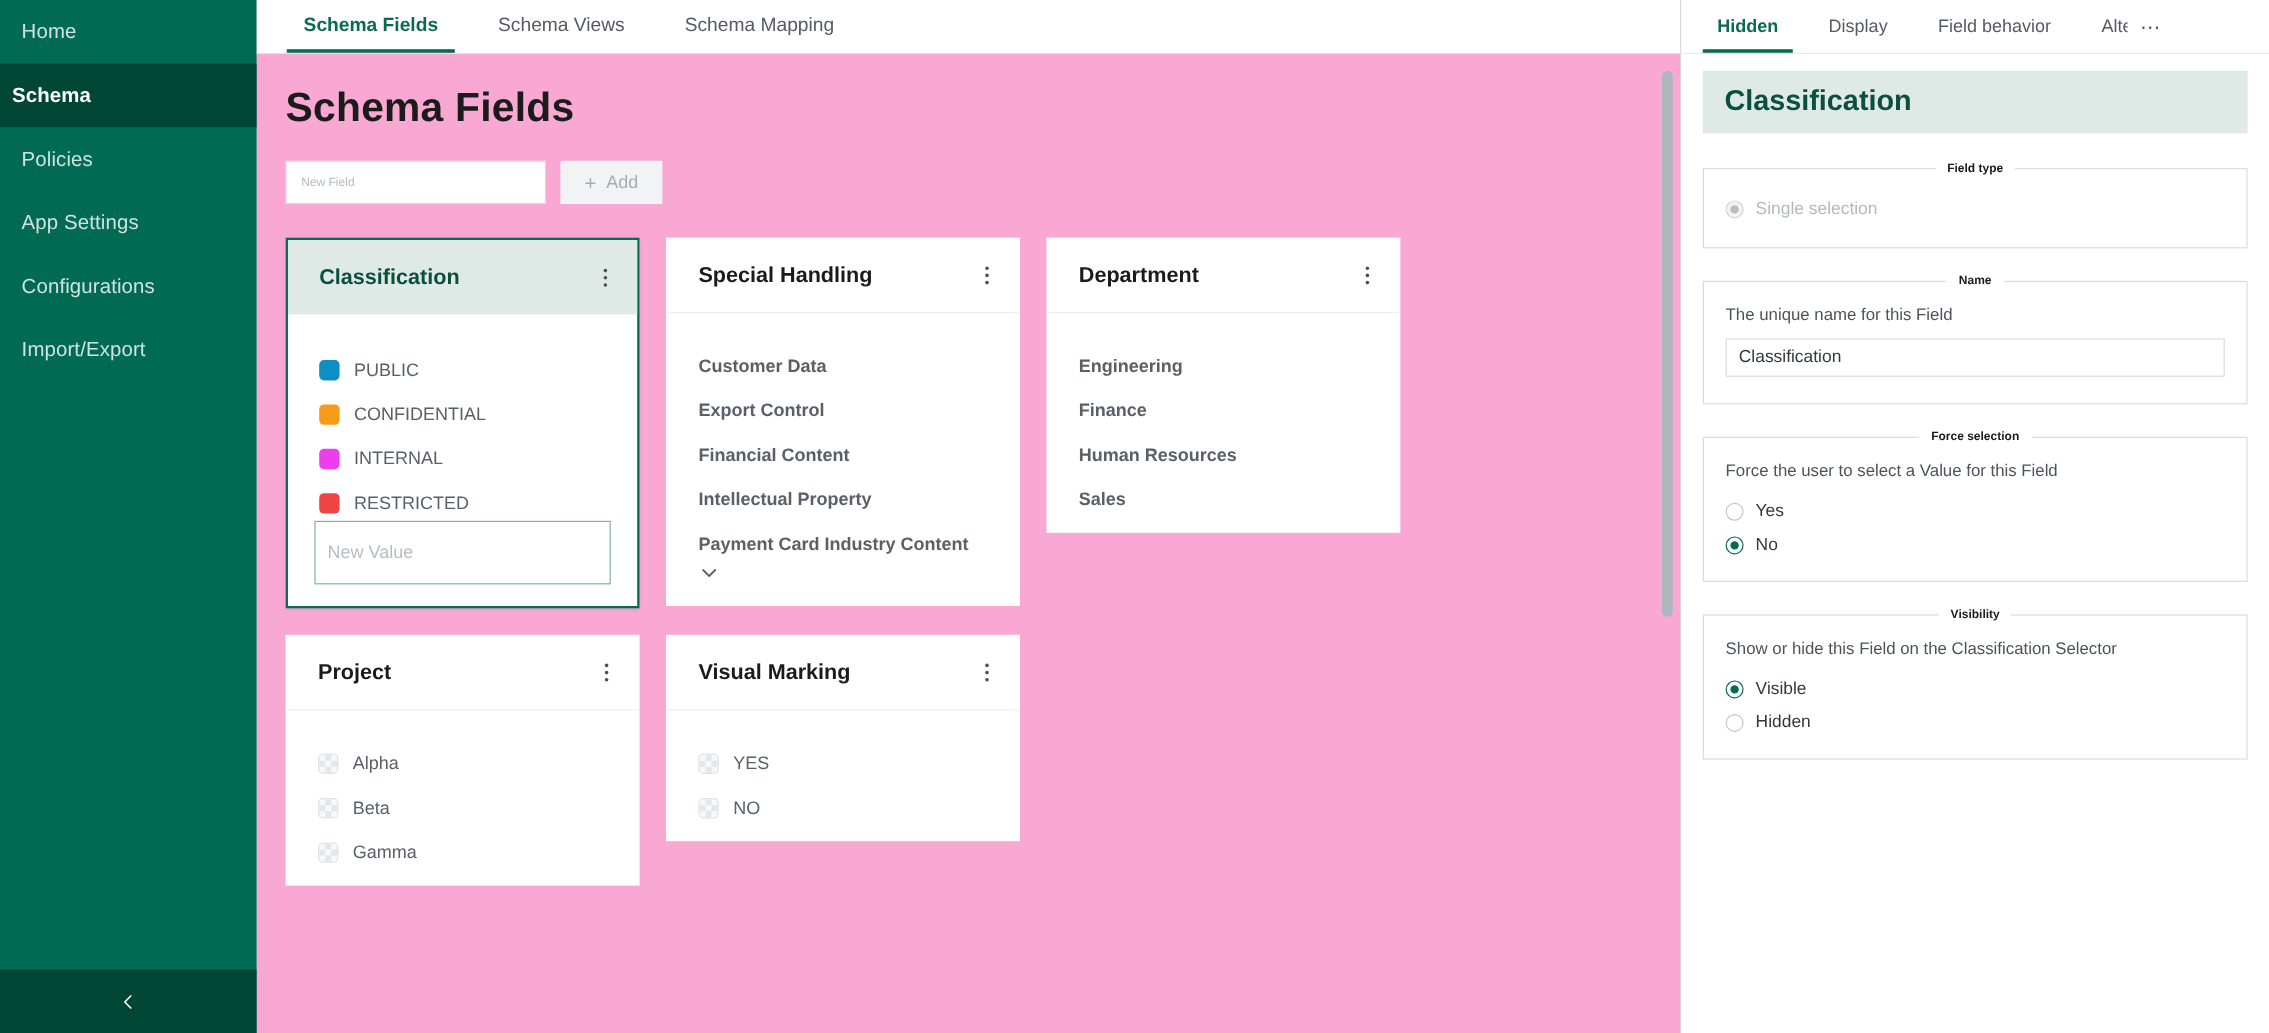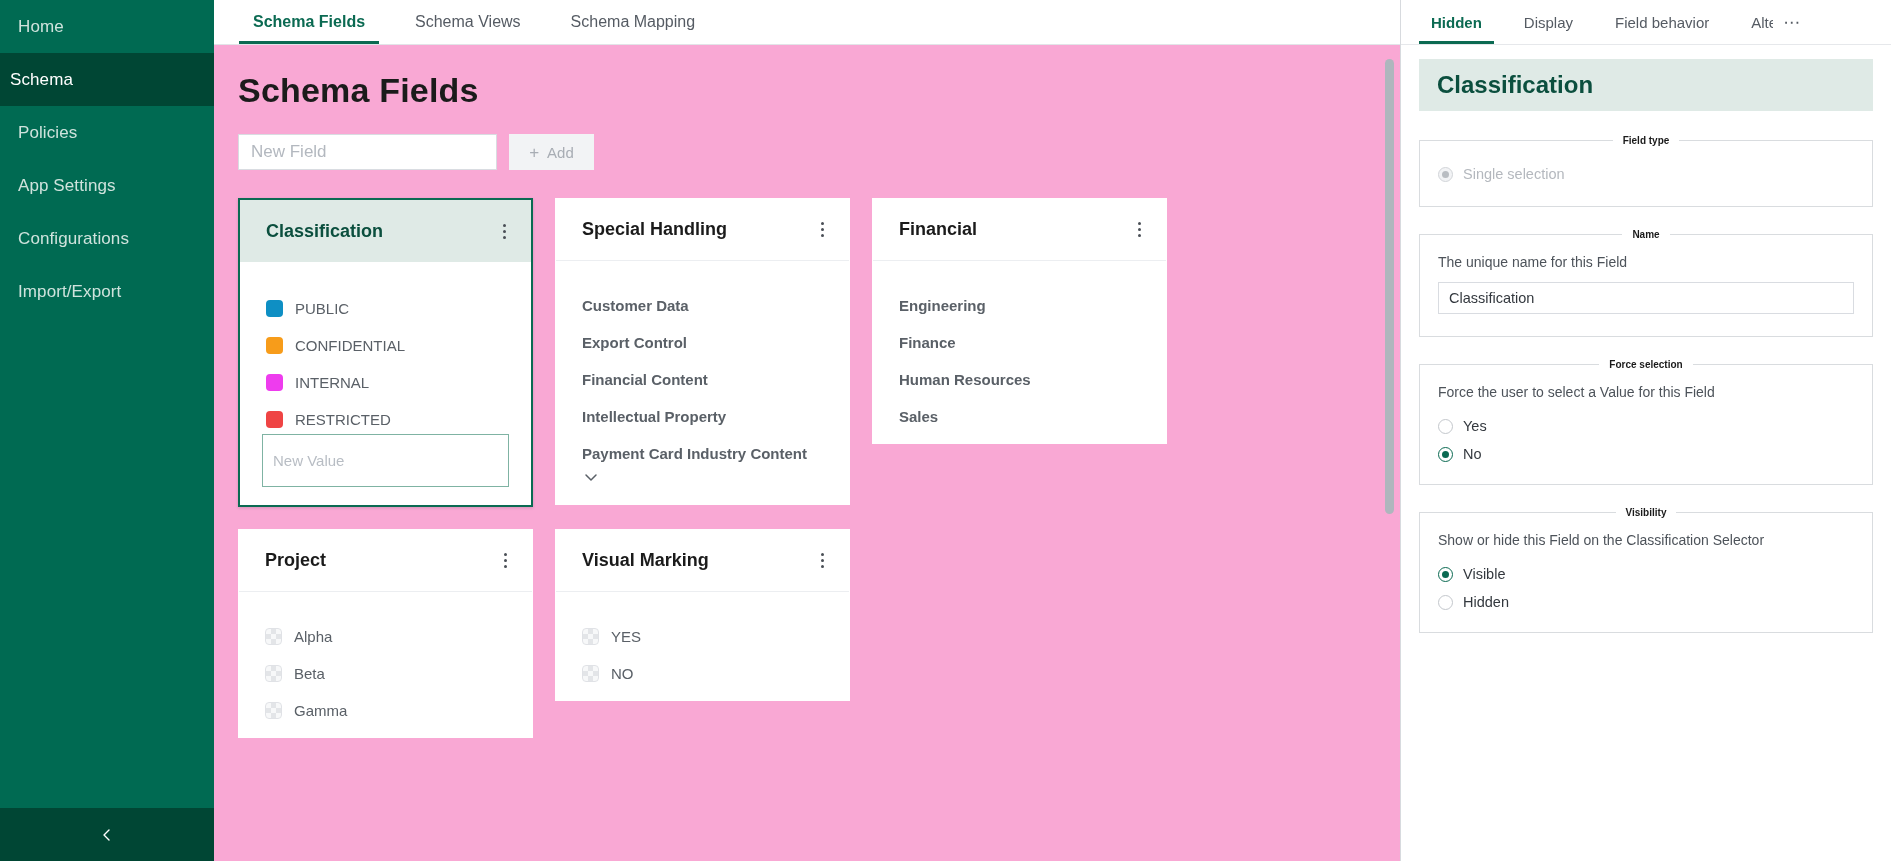--- a/index.html
+++ b/index.html
@@ -18,21 +18,21 @@
     display: flex; flex-direction: column;
     position: relative;
   }
   .nav-list { display: flex; flex-direction: column; padding-top: 0; text-align: right; }
   .nav-item {
     height: 53px; display: flex; align-items: center;
     padding-left: 18px;
     color: #cfe3dd; font-size: 17px; letter-spacing: .1px;
     cursor: pointer;
   }
-  .nav-item.active { background: #004634; color: #ffffff; font-weight: 400; padding-left: 10px; }
+  .nav-item.active { background: #004634; color: #ffffff; font-weight: 700; padding-left: 10px; }
   .sidebar-spacer { flex: 1 1 auto; }
   .collapse-bar {
     height: 53px; background: #004634;
     display: flex; align-items: center; justify-content: center;
     color: #ffffff; cursor: pointer;
   }
   .collapse-bar svg { display: block; }
 
   
   .main {
@@ -66,23 +66,23 @@
   }
   .content-inner { padding: 26px 30px 0 24px; }
 
   .page-title {
     font-size: 34px; font-weight: 600; color: #1b1b1b;
     letter-spacing: .2px; margin-bottom: 24px;
   }
 
   .addrow { display: flex; align-items: center; gap: 12px; margin-bottom: 28px; }
   .new-field-input {
-    width: 259px; height: 36px;
+    width: 217px; height: 36px;
     border: 1px solid #d9dce1; background: #ffffff;
-    padding: 0 12px; font-size: 17px; color: #2b2b2b;
+    padding: 0 12px; font-size: 10px; color: #2b2b2b;
     font-family: "Liberation Sans", sans-serif;
     outline: none;
   }
   .new-field-input::placeholder { color: #b3b8bf; }
   .add-btn {
     height: 36px; min-width: 85px;
     background: #f2f3f5; border: none;
     color: #a8adb4; font-size: 15px;
     display: flex; align-items: center; justify-content: center; gap: 8px;
     font-family: "Liberation Sans", sans-serif;
@@ -340,21 +340,21 @@
                 <div class="val-row plain">
                   <span>Payment Card Industry Content</span>
                 </div>
                 <div class="chev-row"><span><svg width="18" height="18" viewBox="0 0 18 18" fill="none">
                       <path d="M4 7 L9 12 L14 7" stroke="#5a6067" stroke-width="1.5" stroke-linecap="round" stroke-linejoin="round"></path>
                     </svg></span></div>
               </div>
             </div>
             <div class="card">
               <div class="card-head">
-                <span class="card-title">Financial</span>
+                <span class="card-title">Department</span>
                 <div class="kebab">
                   <i></i>
                   <i></i>
                   <i></i>
                 </div>
               </div>
               <div class="card-body">
                 <div class="val-row plain">
                   <span>Engineering</span>
                 </div>

